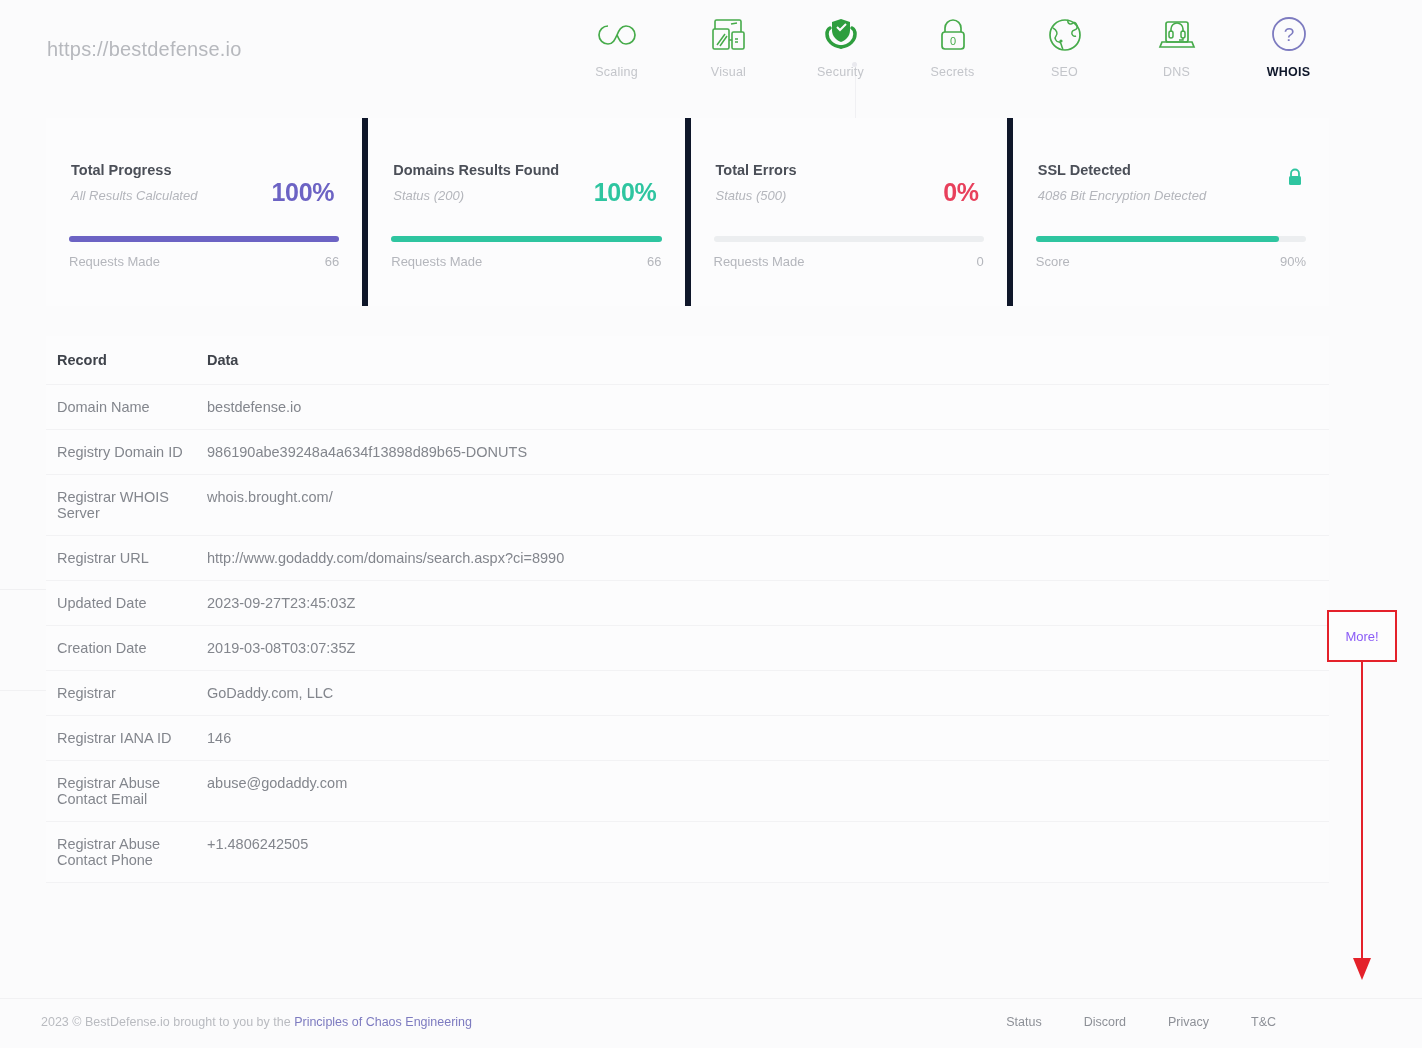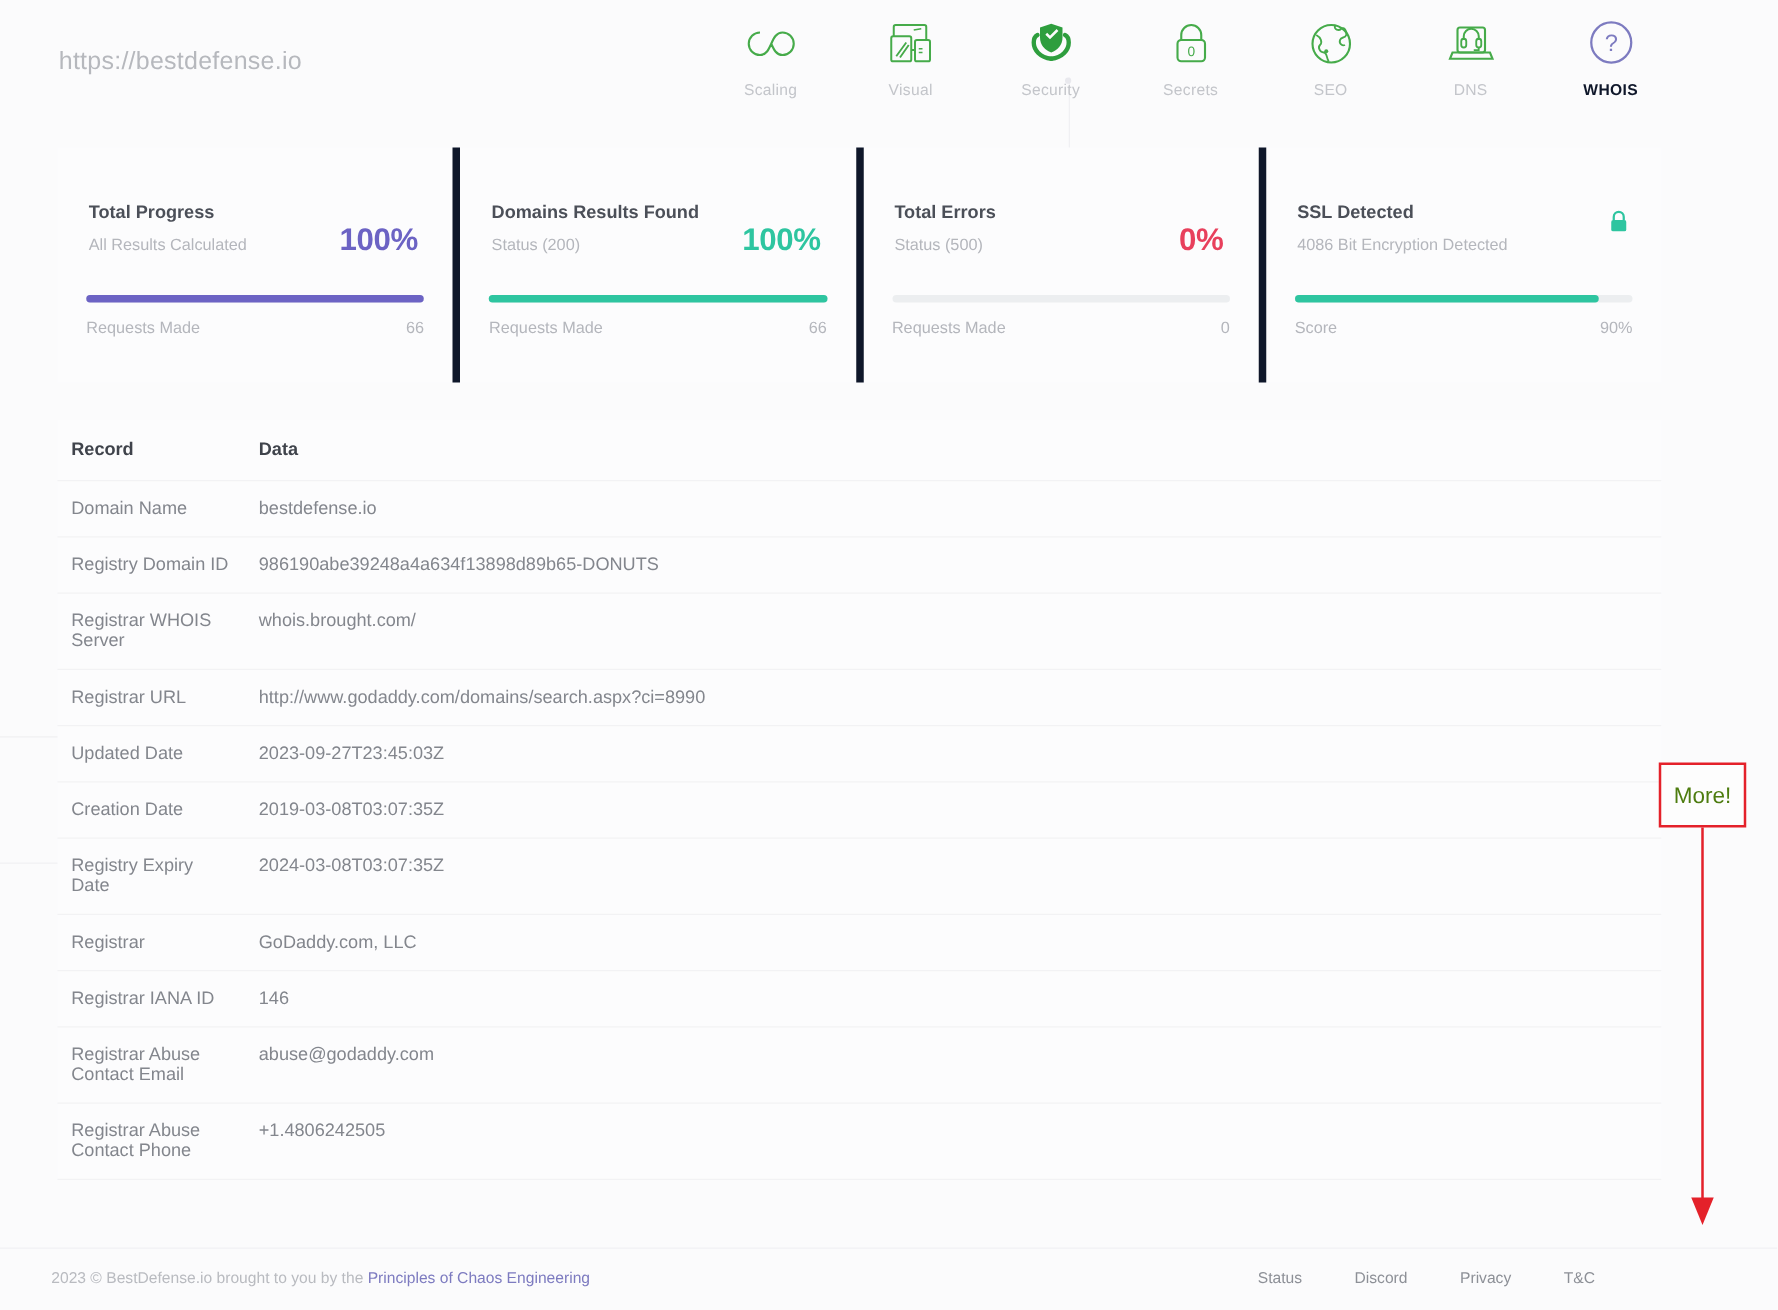--- a/index.html
+++ b/index.html
@@ -44,21 +44,21 @@
   .nav-item.muted .nav-label { color: #c3c5ca; }
 
   
   .cards {
     position: absolute; left: 46px; top: 118px; width: 1283px; height: 188px;
     background: #fcfcfd; display: flex; z-index: 2;
   }
   .card { flex: 1 1 0; position: relative; padding: 44px 36px 0 25px; }
   .card + .card { border-left: 6px solid #0f172a; }
   .card-title { font-size: 14.5px; font-weight: bold; color: #4b4f58; }
-  .card-sub   { font-size: 13px; color: #b4b6bc; margin-top: 10px; }
+  .card-sub   { font-size: 13px; color: #b4b6bc; margin-top: 10px; font-style: italic; }
   .card-pct {
     position: absolute; right: 28px; top: 60px;
     font-size: 25px; font-weight: bold; letter-spacing: -.3px;
   }
   .pct-purple { color: #6c63c4; }
   .pct-green  { color: #2ec5a0; }
   .pct-red    { color: #e8405c; }
   .card-lock  { position: absolute; right: 26px; top: 50px; }
   .bar-track {
     position: absolute; left: 23px; right: 23px; top: 118px;
@@ -89,21 +89,21 @@
   .col-record { width: 150px; }
   .cell-record { color: #6d7177; }
 
   
   .anno { position: absolute; z-index: 6; }
   .anno-box {
     left: 1327px; top: 610px; width: 70px; height: 52px;
     border: 2px solid #e4212a; background: #fdfdfd;
     display: flex; align-items: center; justify-content: center;
   }
-  .anno-label { font-size: 18px; color: #4d7c0f; }
+  .anno-label { font-size: 13px; color: #8b5cf6; }
   .anno-line { left: 1361px; top: 662px; width: 2px; height: 303px; background: #e4212a; }
   .anno-arrow {
     left: 1353px; top: 958px; width: 0; height: 0;
     border-left: 9px solid transparent; border-right: 9px solid transparent;
     border-top: 22px solid #e4212a;
   }
 
   
   .footer {
     position: absolute; left: 0; right: 0; bottom: 0; height: 50px;
@@ -312,24 +312,20 @@
         </tr>
         <tr>
           <td class="cell-record">Updated Date</td>
           <td>2023-09-27T23:45:03Z</td>
         </tr>
         <tr>
           <td class="cell-record">Creation Date</td>
           <td>2019-03-08T03:07:35Z</td>
         </tr>
         <tr>
-          <td class="cell-record">Registry Expiry Date</td>
-          <td>2024-03-08T03:07:35Z</td>
-        </tr>
-        <tr>
           <td class="cell-record">Registrar</td>
           <td>GoDaddy.com, LLC</td>
         </tr>
         <tr>
           <td class="cell-record">Registrar IANA ID</td>
           <td>146</td>
         </tr>
         <tr>
           <td class="cell-record">Registrar Abuse Contact Email</td>
           <td>abuse@godaddy.com</td>

